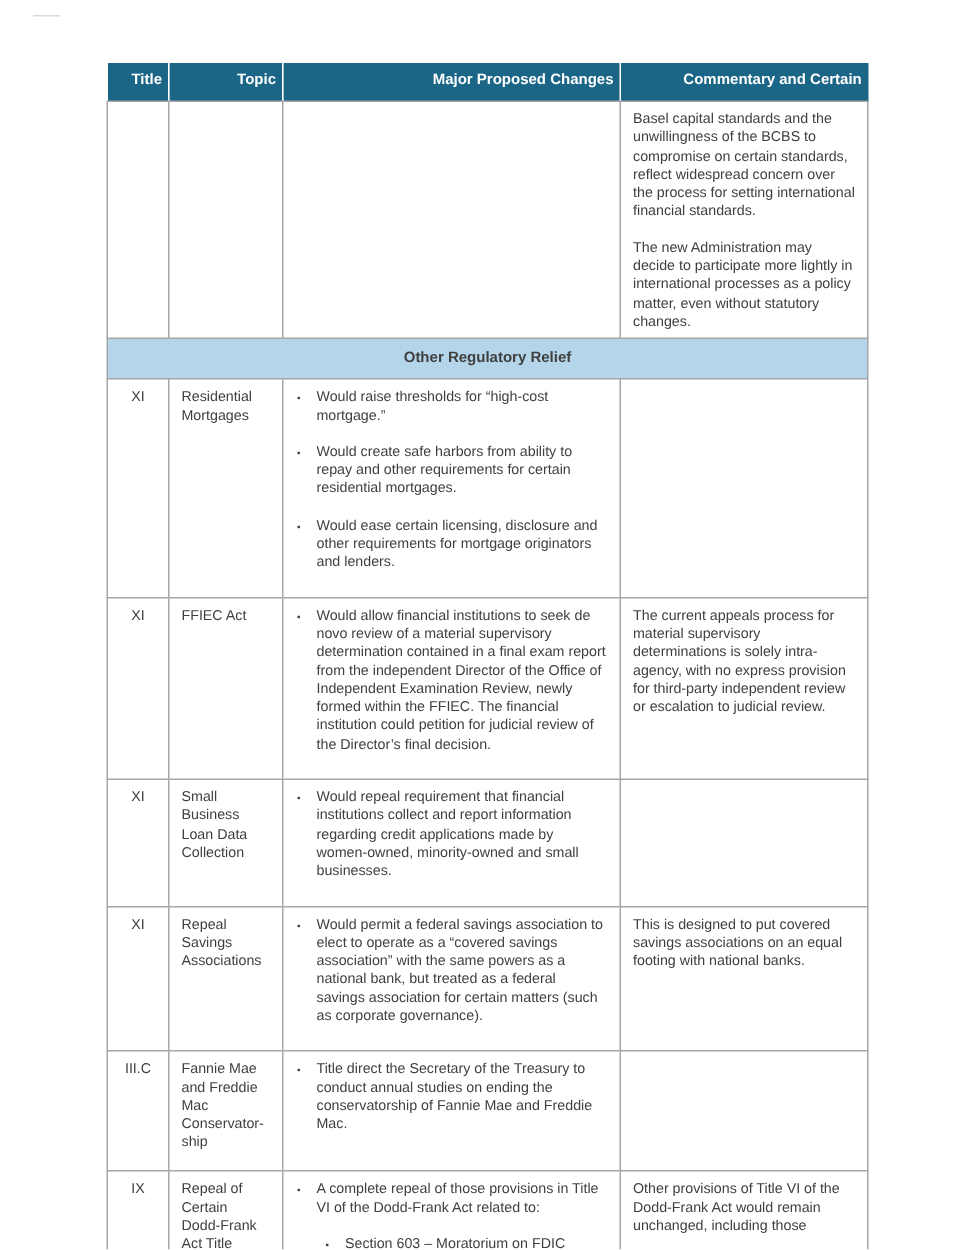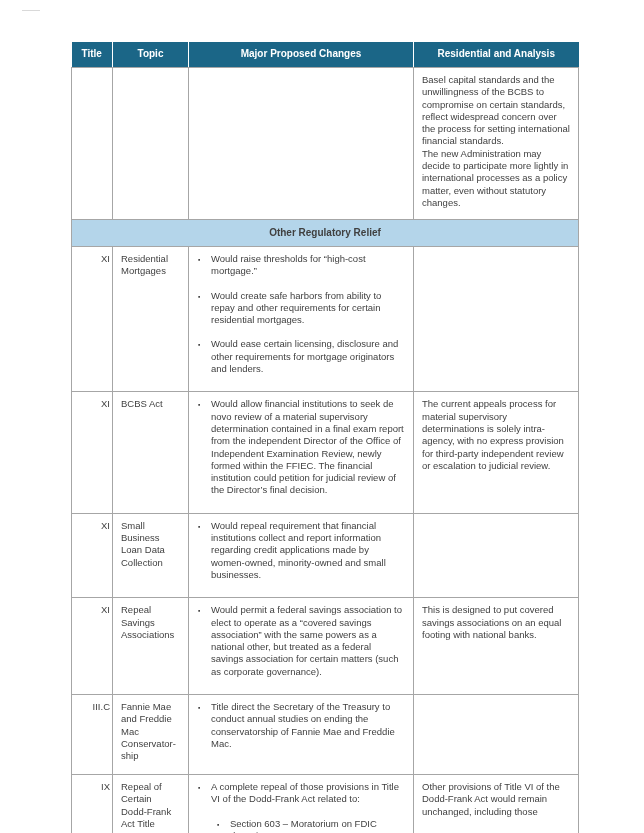--- a/index.html
+++ b/index.html
@@ -10,35 +10,35 @@
   #artifact-line { position:absolute; left:22px; top:10px; width:18px; height:1px; background:#d9d9d9; }
   table.doc {
     position:absolute; left:71px; top:42px; width:507px;
     border-collapse:collapse; table-layout:fixed;
     font-size:9.5px; line-height:12.3px; color:#3f3f3f;
   }
   col.c-title { width:41px; } col.c-topic { width:76px; }
   col.c-changes { width:225px; } col.c-comment { width:165px; }
   th {
     background:#1b6687; color:#ffffff; font-weight:bold; font-size:10px;
-    height:25px; text-align:center; vertical-align:middle; padding:0 4px;
+    height:25px; text-align:right; vertical-align:middle; padding:0 4px;
     border:1px solid #ffffff; border-top:none; border-bottom:1px solid #a6a6a6;
   }
   th:first-child { border-left:none; }
   th:last-child { border-right:none; }
   td {
     border:1px solid #a6a6a6; vertical-align:top;
     padding:6px 8px 4px 8px; overflow:hidden;
   }
-  td.title-cell { text-align:right; padding-left:2px; padding-right:2px; }
+  td.title-cell { text-align:center; padding-left:2px; padding-right:2px; }
   td.section-cell {
     background:#b4d5ea; color:#404040; font-weight:bold; font-size:10px;
     text-align:center; vertical-align:middle; height:22px; padding:2px 4px;
   }
-  .para + .para { }
+  .para + .para { margin-top:12px; }
   .bullet { display:flex; margin:0 0 12px 1px; }
   .bullet .marker { flex:0 0 13px; font-size:6.5px; line-height:12px; padding-top:1px; color:#3f3f3f; }
   .bullet .btxt { flex:1; }
   .bullet.sub { margin-left:20px; margin-bottom:0; }
   tr.r-cont   { height:152px; }
   tr.r-sec    { height:22px;  }
   tr.r-row1   { height:123px; }
   tr.r-row2   { height:117px; }
   tr.r-row3   { height:63px;  }
   tr.r-row4   { height:85px;  }
@@ -56,21 +56,21 @@
       <col class="c-title">
         <col class="c-topic">
         <col class="c-changes">
         <col class="c-comment">
     </colgroup>
     <thead>
       <tr>
         <th>Title</th>
         <th>Topic</th>
         <th>Major Proposed Changes</th>
-        <th>Residential and Analysis</th>
+        <th>Commentary and Certain</th>
       </tr>
     </thead>
     <tbody>
 
       <tr class="r-cont">
         <td class="title-cell"></td>
         <td></td>
         <td></td>
         <td>
           <div class="para">Basel capital standards and the unwillingness of the BCBS to compromise on certain standards, reflect widespread concern over the process for setting international financial standards.</div>
@@ -97,21 +97,21 @@
           <div class="bullet">
             <span class="marker">▪</span>
             <span class="btxt">Would ease certain licensing, disclosure and other requirements for mortgage originators and lenders.</span>
           </div>
         </td>
         <td></td>
       </tr>
 
       <tr class="r-row2">
         <td class="title-cell">XI</td>
-        <td>BCBS Act</td>
+        <td>FFIEC Act</td>
         <td>
           <div class="bullet">
             <span class="marker">▪</span>
             <span class="btxt">Would allow financial institutions to seek de novo review of a material supervisory determination contained in a final exam report from the independent Director of the Office of Independent Examination Review, newly formed within the FFIEC. The financial institution could petition for judicial review of the Director’s final decision.</span>
           </div>
         </td>
         <td>
           <div class="para">The current appeals process for material supervisory determinations is solely intra-agency, with no express provision for third-party independent review or escalation to judicial review.</div>
         </td>
       </tr>
@@ -127,21 +127,21 @@
         </td>
         <td></td>
       </tr>
 
       <tr class="r-row4">
         <td class="title-cell">XI</td>
         <td>Repeal Savings Associations</td>
         <td>
           <div class="bullet">
             <span class="marker">▪</span>
-            <span class="btxt">Would permit a federal savings association to elect to operate as a “covered savings association” with the same powers as a national other, but treated as a federal savings association for certain matters (such as corporate governance).</span>
+            <span class="btxt">Would permit a federal savings association to elect to operate as a “covered savings association” with the same powers as a national bank, but treated as a federal savings association for certain matters (such as corporate governance).</span>
           </div>
         </td>
         <td>
           <div class="para">This is designed to put covered savings associations on an equal footing with national banks.</div>
         </td>
       </tr>
 
       <tr class="r-row5">
         <td class="title-cell">III.C</td>
         <td>Fannie Mae and Freddie Mac Conservator-ship</td>

